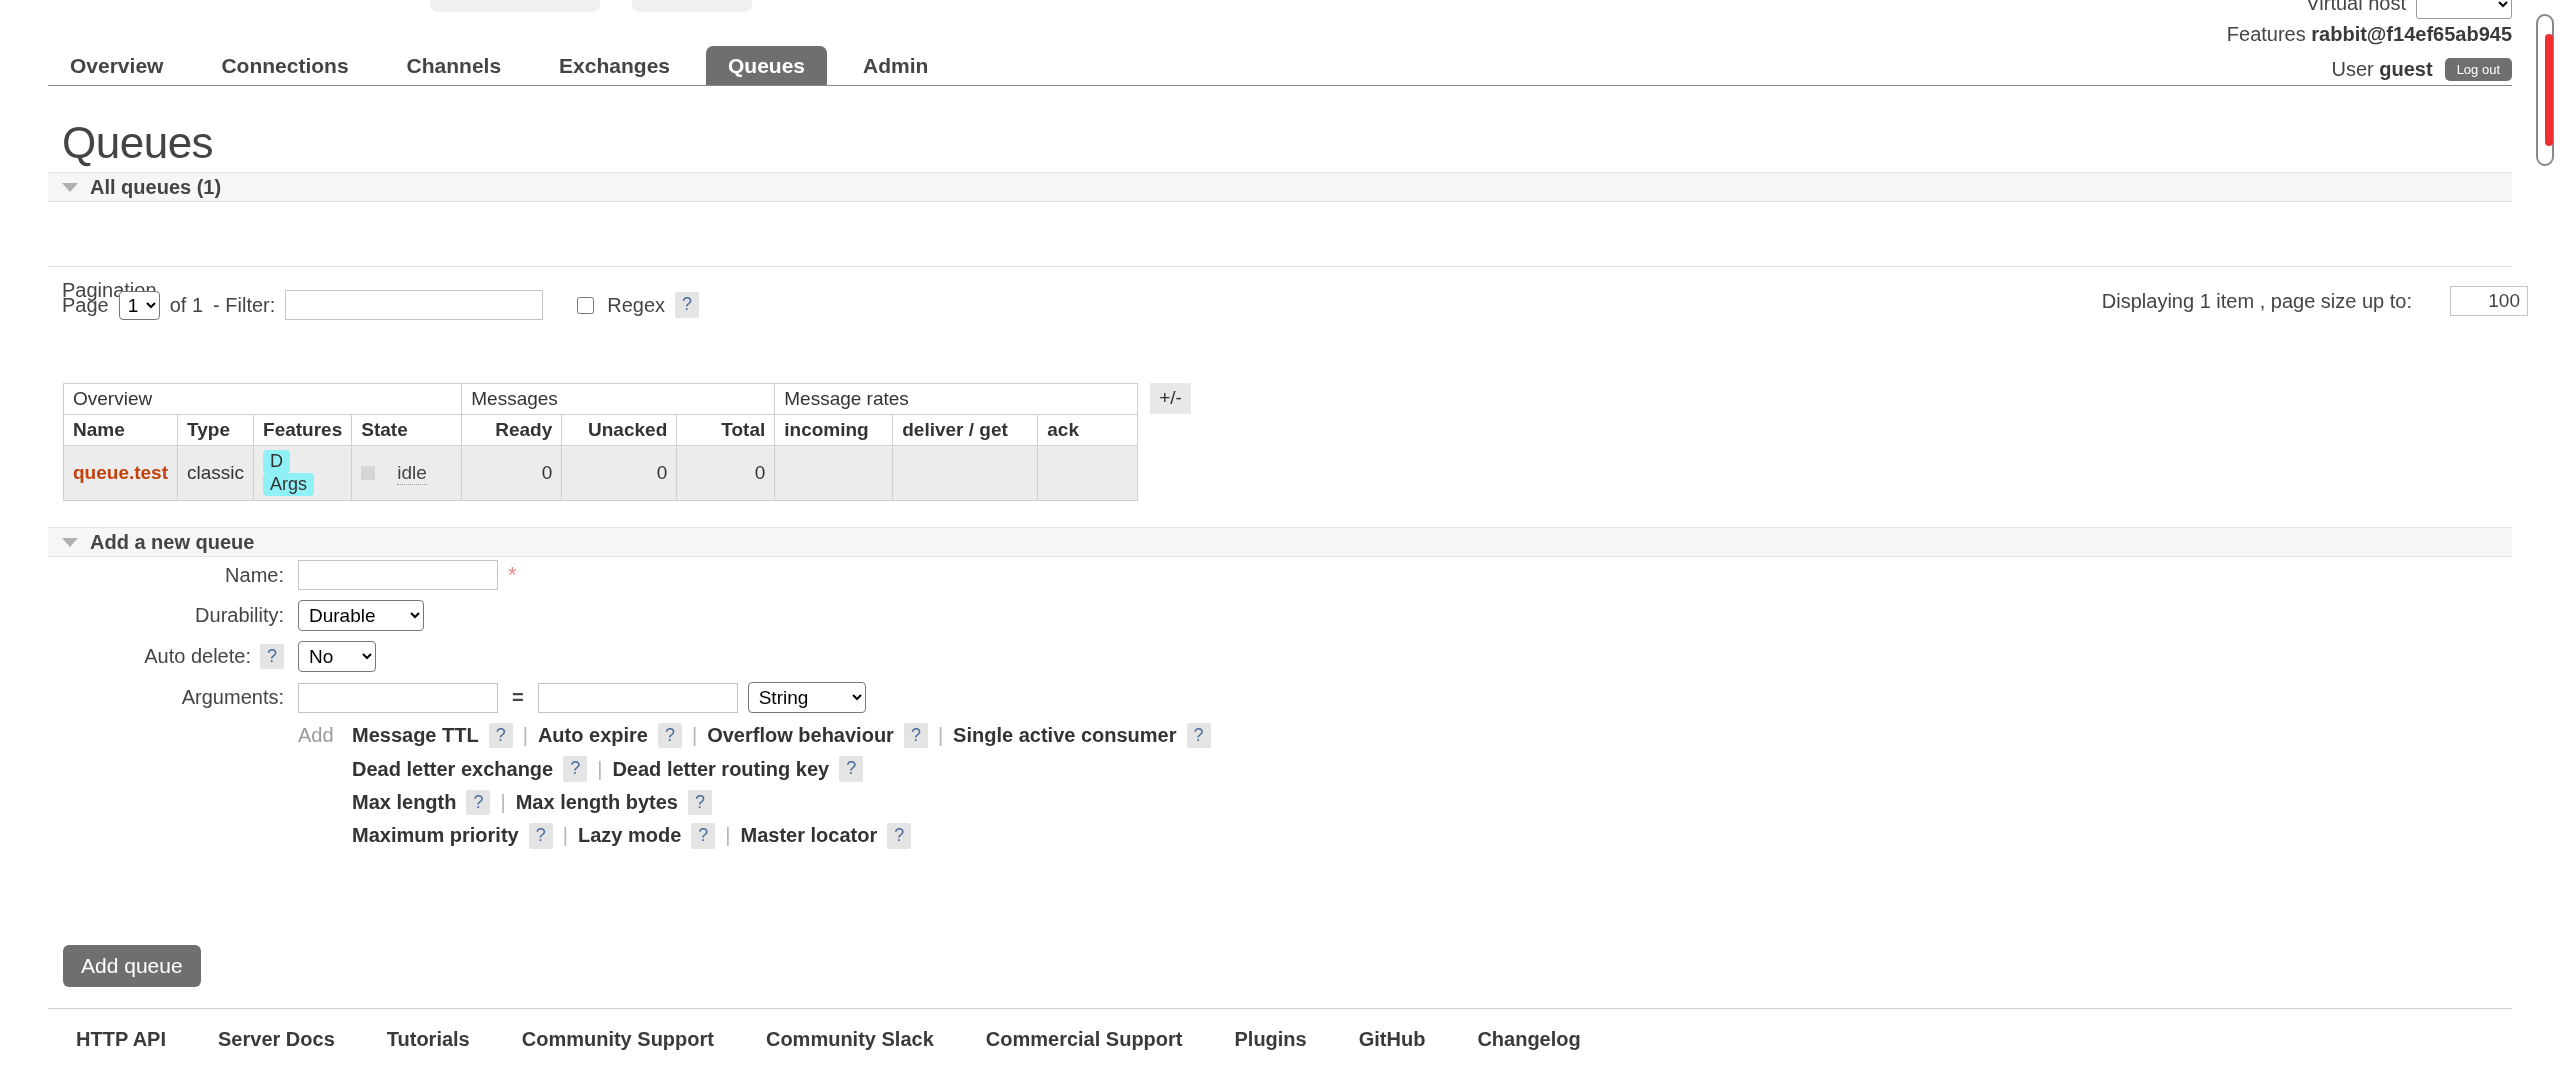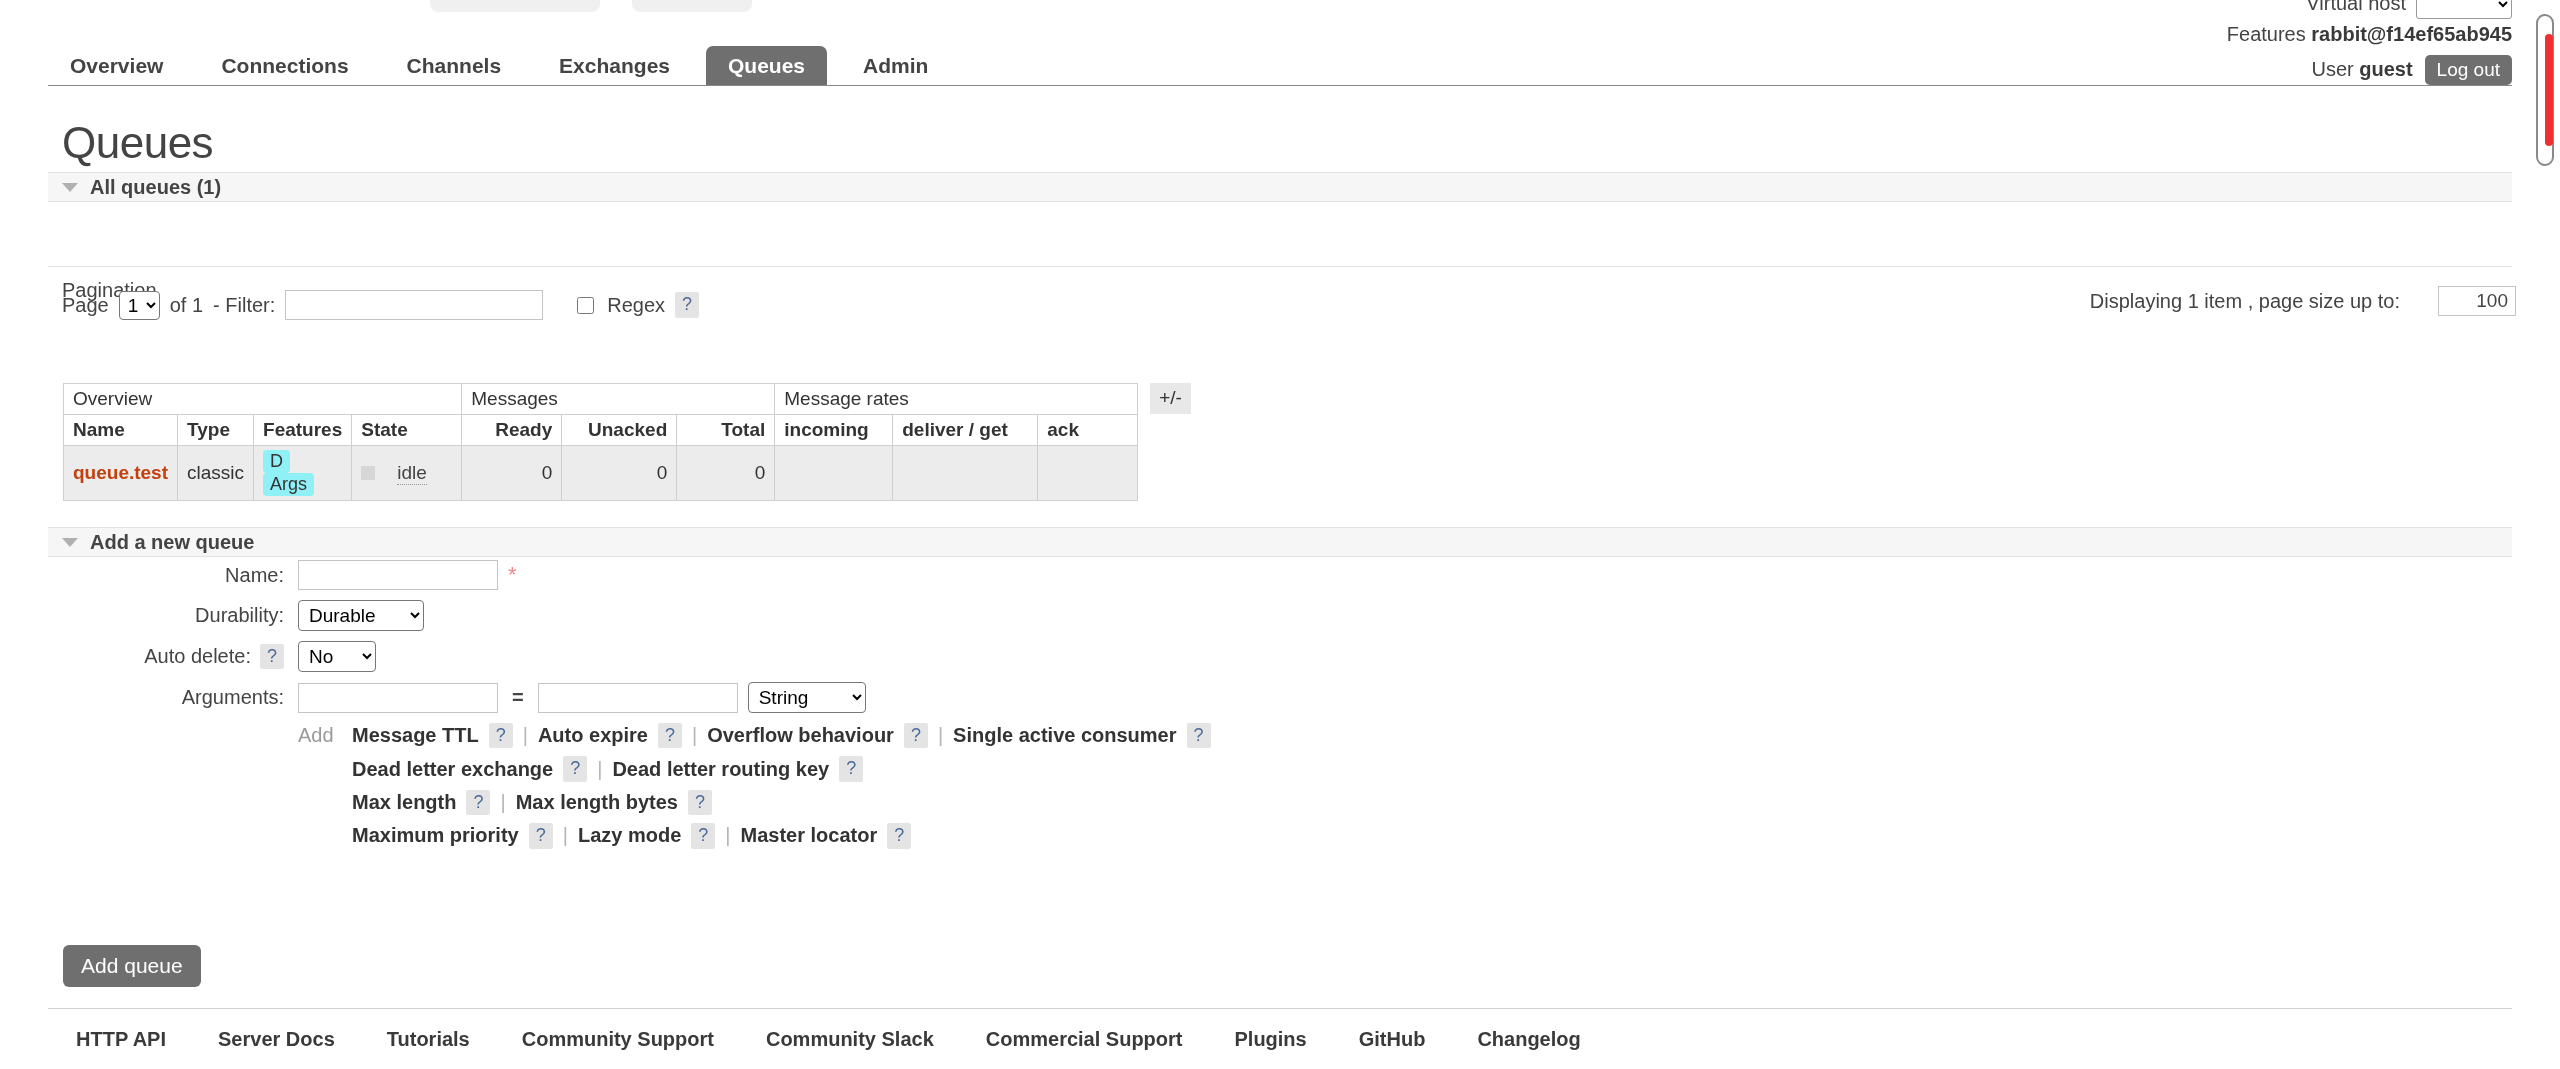--- a/index.html
+++ b/index.html
@@ -38,21 +38,21 @@
   .vhost-label { color: #444; }
   .vhost-select {
     width: 96px; height: 30px; border: 1px solid #999; background: #fff;
     border-radius: 3px;
   }
   .cluster-row { white-space: nowrap; }
   .cluster-row b, .user-row b { color: #3a3a3a; font-weight: bold; }
   .user-row { margin-top: 4px; display: flex; align-items: center; justify-content: flex-end; gap: 12px; }
   .logout-btn {
     background: #6f6f6f; color: #ffffff; border: none; border-radius: 5px;
-    padding: 4px 12px; font-size: 19px;
+    padding: 4px 12px; font-size: 13px;
     font-family: "Liberation Sans", sans-serif;
     cursor: pointer;
   }
 
   
   .nav {
     position: absolute; top: 40px; left: 48px; right: 48px;
     border-bottom: 1px solid #888;
     height: 46px;
     display: flex; align-items: flex-end; gap: 0;
@@ -105,21 +105,21 @@
     width: 258px; height: 30px; border: 1px solid #c4c4c4; background: #fff;
     font-size: 18px; padding: 0 6px;
     font-family: "Liberation Sans", sans-serif;
   }
   .chk { width: 17px; height: 17px; accent-color: #555; }
   .help-badge {
     background: #e4e4e4; color: #4a6a9a; font-size: 18px;
     padding: 1px 7px; border-radius: 2px; cursor: pointer; line-height: 1.3;
   }
   .disp-row {
-    position: absolute; right: 44px; top: 286px;
+    position: absolute; right: 32px; top: 286px;
     display: flex; align-items: center; gap: 10px;
     font-size: 20px; color: #444;
   }
   .pagesize-input {
     width: 78px; height: 30px; border: 1px solid #c4c4c4; background: #fff;
     text-align: right; padding: 0 7px; font-size: 19px; color: #444;
     font-family: "Liberation Sans", sans-serif;
     margin-left: 28px;
   }
 

